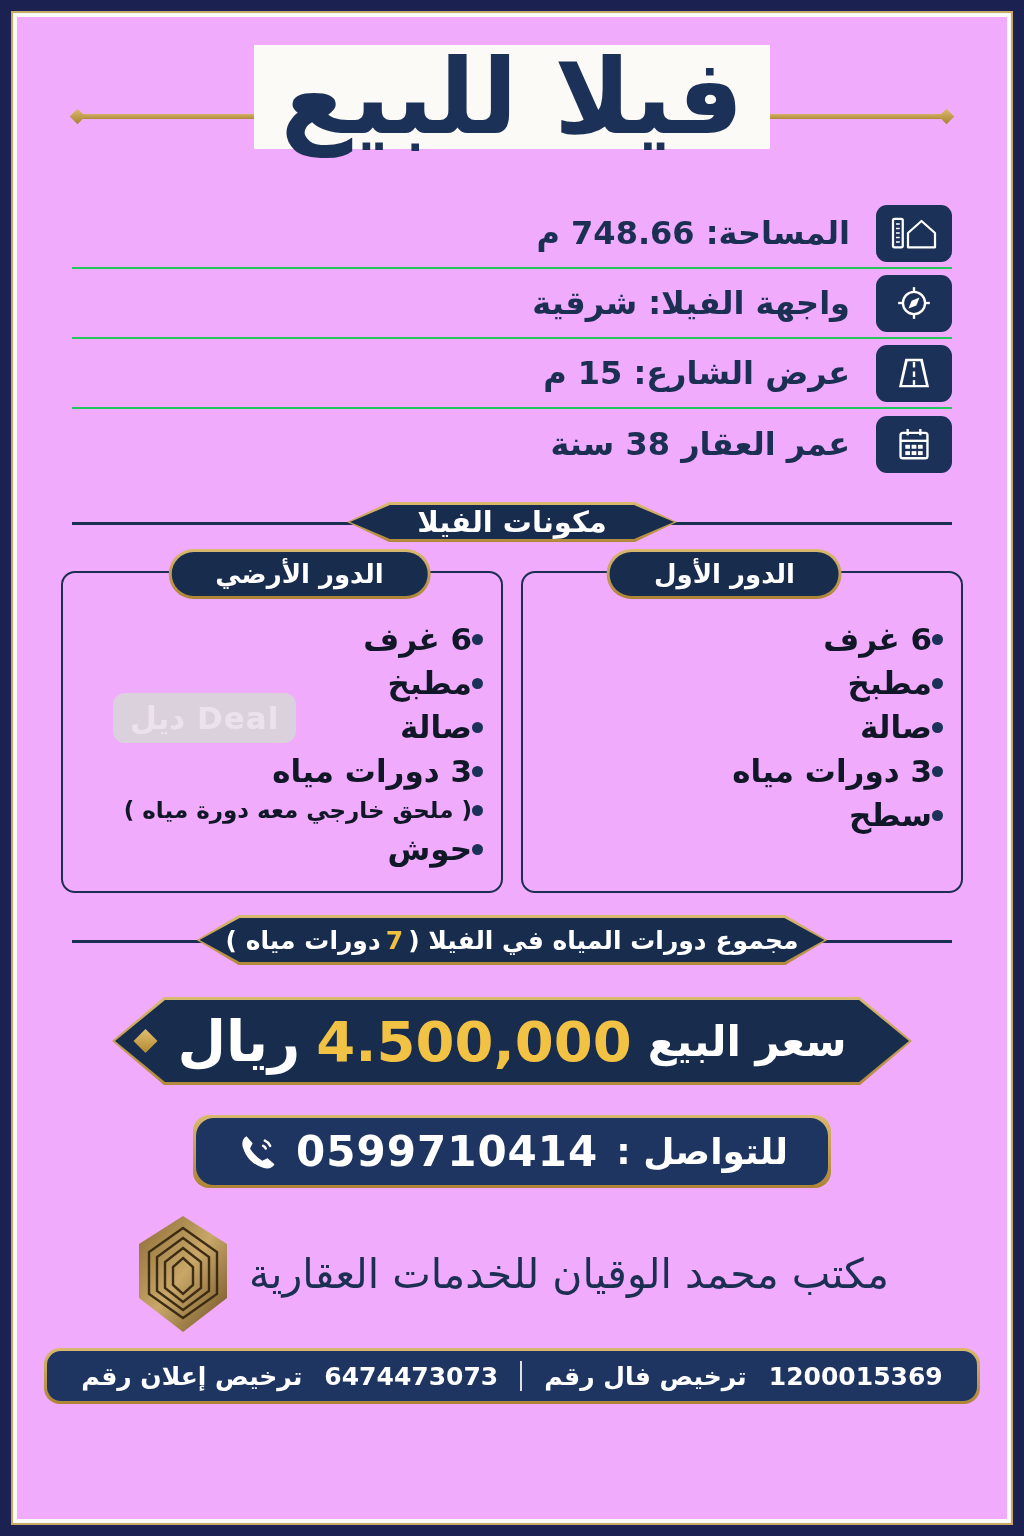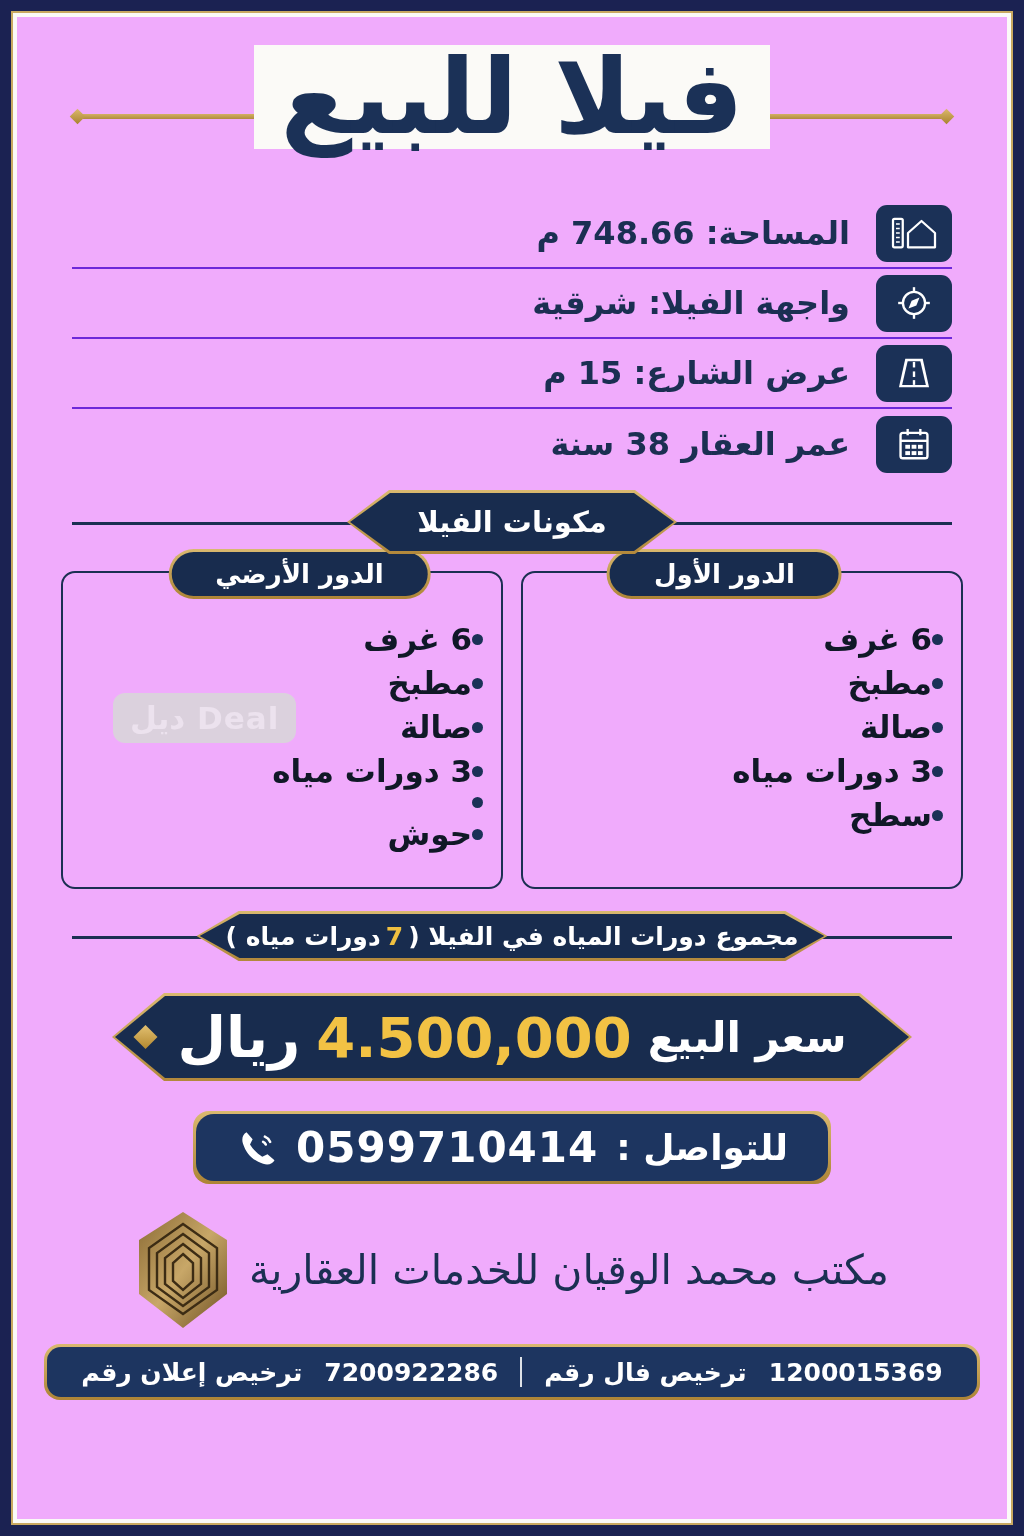--- a/index.html
+++ b/index.html
@@ -86,21 +86,21 @@
 
   .location-banner { margin:0 55px; height:72px; }
   .location-banner .hex-in { font-size:33px; font-weight:bold; padding:0 30px; }
 
   
   .details { margin:22px 55px 0 55px; }
   .detail-row {
     display:flex; align-items:center;
     height:70px;
     gap:26px;
-    border-bottom:2px solid #6d28d9;
+    border-bottom:2px solid #22c55e;
   }
   .detail-row:last-child { border-bottom:none; }
   .icon-box {
     flex:0 0 auto;
     width:76px; height:57px;
     background:#1b3157;
     border-radius:11px;
     display:flex; align-items:center; justify-content:center;
   }
   .icon-box svg { width:48px; height:38px; }
@@ -112,21 +112,21 @@
   .section-head {
     position:relative;
     margin:14px 55px 0 55px;
     height:58px;
     display:flex; align-items:center; justify-content:center;
   }
   .section-head .line {
     position:absolute; top:50%; height:3px; background:#1b2f52; width:100%;
   }
   .section-head .hex {
-    position:relative; z-index:2; height:64px; min-width:330px;
+    position:relative; z-index:2; height:40px; min-width:330px;
   }
   .section-head .hex-in { font-size:29px; font-weight:bold; }
 
   .floors {
     display:flex;
     gap:18px;
     margin:20px 44px 0 44px;
   }
   .floor-card {
     position:relative;
@@ -402,20 +402,21 @@
               </li>
         <li>
                 <span class="txt">صالة</span>
                 <span class="bullet"></span>
               </li>
         <li>
                 <span class="txt">3 دورات مياه</span>
                 <span class="bullet"></span>
               </li>
         <li class="small">
+                <span class="txt">( ملحق خارجي معه دورة مياه )</span>
                 <span class="bullet"></span>
               </li>
         <li>
                 <span class="txt">حوش</span>
                 <span class="bullet"></span>
               </li>
       </ul>
     </div>
   </div>
 
@@ -478,21 +479,21 @@
       </svg>
     </span>
   </div>
 
   <div class="license-wrap">
     <div class="license">
       <div class="license-in">
         <span>1200015369</span>
         <span>ترخيص فال رقم</span>
         <span class="license-sep"></span>
-        <span>7200922286</span>
+        <span>6474473073</span>
         <span>ترخيص إعلان رقم</span>
       </div>
     </div>
   </div>
 
 </div>
 </div>
 </div>
 
 </body></html>

